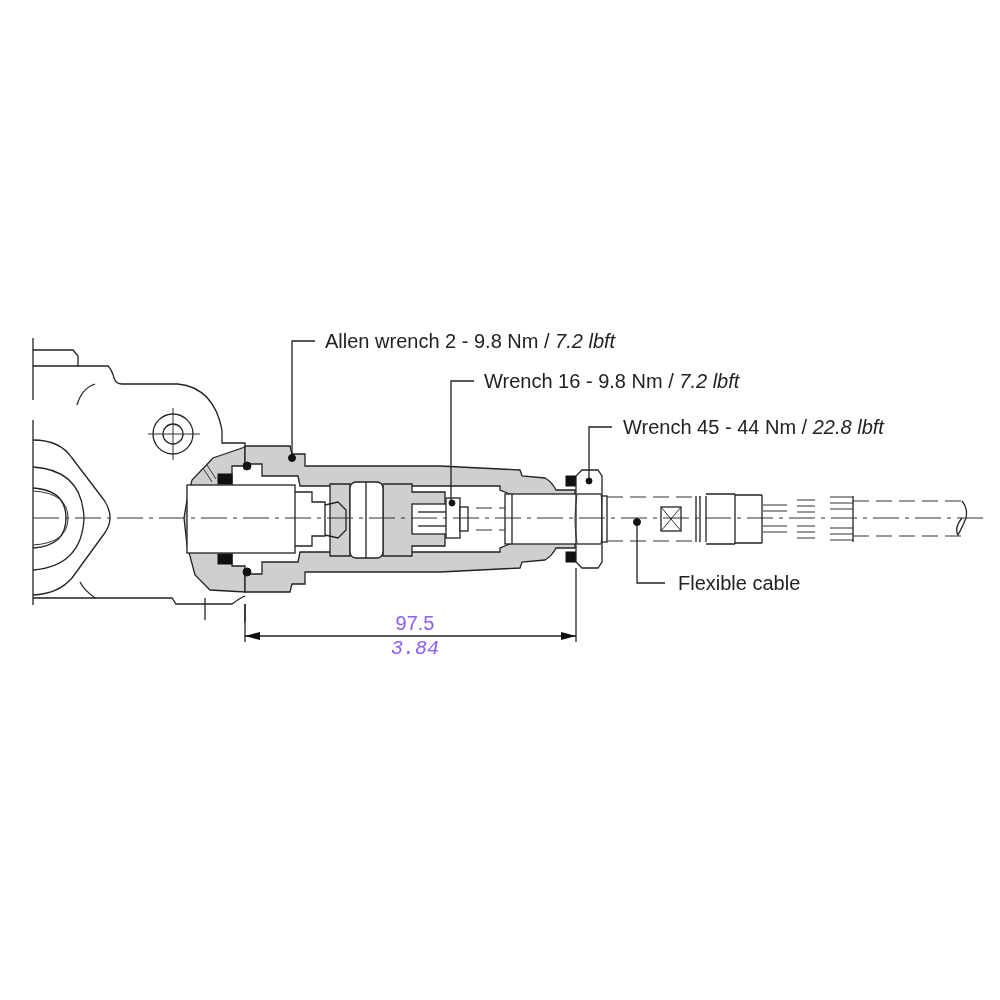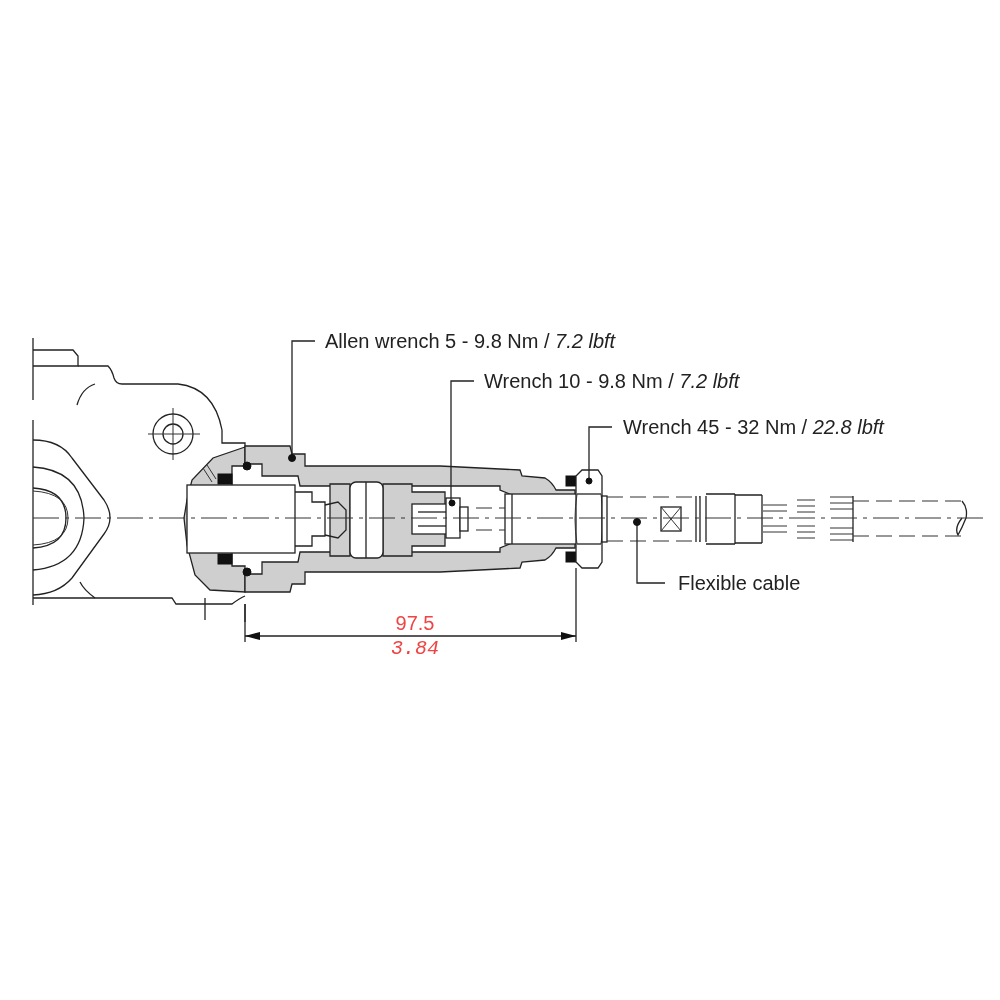--- a/index.html
+++ b/index.html
@@ -8,21 +8,21 @@
     .ln { stroke: #222; stroke-width: 1.3; fill: none; }
     .ln-thin { stroke: #333; stroke-width: 1; fill: none; }
     .fill-g { fill: #cfcfcf; stroke: #222; stroke-width: 1.3; }
     .fill-w { fill: #ffffff; stroke: #222; stroke-width: 1.3; }
     .fill-k { fill: #111; stroke: #111; stroke-width: 1; }
     .center { stroke: #333; stroke-width: 1; fill: none; stroke-dasharray: 26 6 4 6; }
     .hidden { stroke: #333; stroke-width: 1.2; fill: none; stroke-dasharray: 16 7; }
     .leader { stroke: #222; stroke-width: 1.3; fill: none; }
     .lbl { position: absolute; font-family: "Liberation Sans", sans-serif; font-size: 20px; color: #222; white-space: nowrap; line-height: 1; }
     .lbl .it { font-style: italic; }
-    .dim { position: absolute; font-family: "Liberation Sans", sans-serif; font-size: 20px; color: #ef4444; line-height: 1; text-align: center; }
+    .dim { position: absolute; font-family: "Liberation Sans", sans-serif; font-size: 20px; color: #8b5cf6; line-height: 1; text-align: center; }
   </style>
 </head>
 <body>
 
 <svg id="drawing" viewBox="0 0 1000 1000" xmlns="http://www.w3.org/2000/svg">
 
   <g>
 
     <line class="ln" x1="33" y1="338" x2="33" y2="400"></line>
     <line class="ln" x1="33" y1="420" x2="33" y2="605"></line>
@@ -153,29 +153,29 @@
   <g>
     <line class="ln" x1="245" y1="604" x2="245" y2="642"></line>
     <line class="ln" x1="576" y1="568" x2="576" y2="642"></line>
     <line class="ln" x1="245" y1="636" x2="576" y2="636"></line>
     <polygon fill="#111" points="245,636 260,632 260,640"></polygon>
     <polygon fill="#111" points="576,636 561,632 561,640"></polygon>
   </g>
 </svg>
 
 <div class="lbl" style="left:325px; top:331px;">
-  <span>Allen wrench 5</span><span> - </span><span>9.8 Nm</span><span> / </span><span class="it">7.2 lbft</span>
+  <span>Allen wrench 2</span><span> - </span><span>9.8 Nm</span><span> / </span><span class="it">7.2 lbft</span>
 </div>
 
 <div class="lbl" style="left:484px; top:371px;">
-  <span>Wrench 10</span><span> - </span><span>9.8 Nm</span><span> / </span><span class="it">7.2 lbft</span>
+  <span>Wrench 16</span><span> - </span><span>9.8 Nm</span><span> / </span><span class="it">7.2 lbft</span>
 </div>
 
 <div class="lbl" style="left:623px; top:417px;">
-  <span>Wrench 45</span><span> - </span><span>32 Nm</span><span> / </span><span class="it">22.8 lbft</span>
+  <span>Wrench 45</span><span> - </span><span>44 Nm</span><span> / </span><span class="it">22.8 lbft</span>
 </div>
 
 <div class="lbl" style="left:678px; top:573px;">
   <span>Flexible cable</span>
 </div>
 
 <div class="dim" style="left:375px; top:613px; width:80px;">97.5</div>
 <div class="dim" style="left:375px; top:639px; width:80px; font-style:italic;font-family:Liberation Mono, monospace;">3.84</div>
 
 </body></html>

